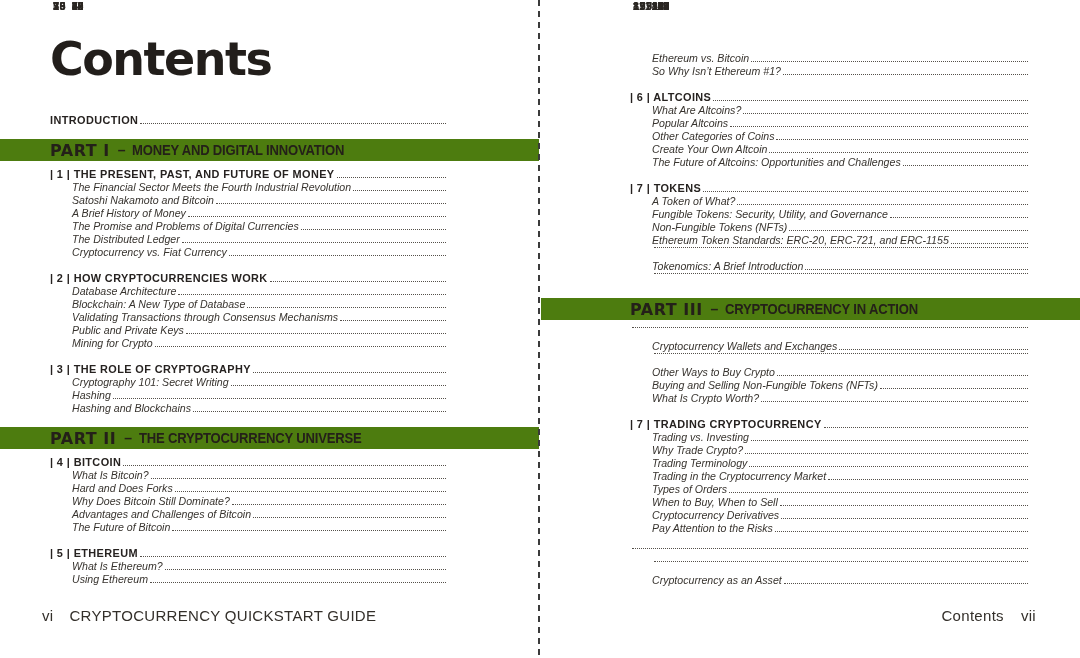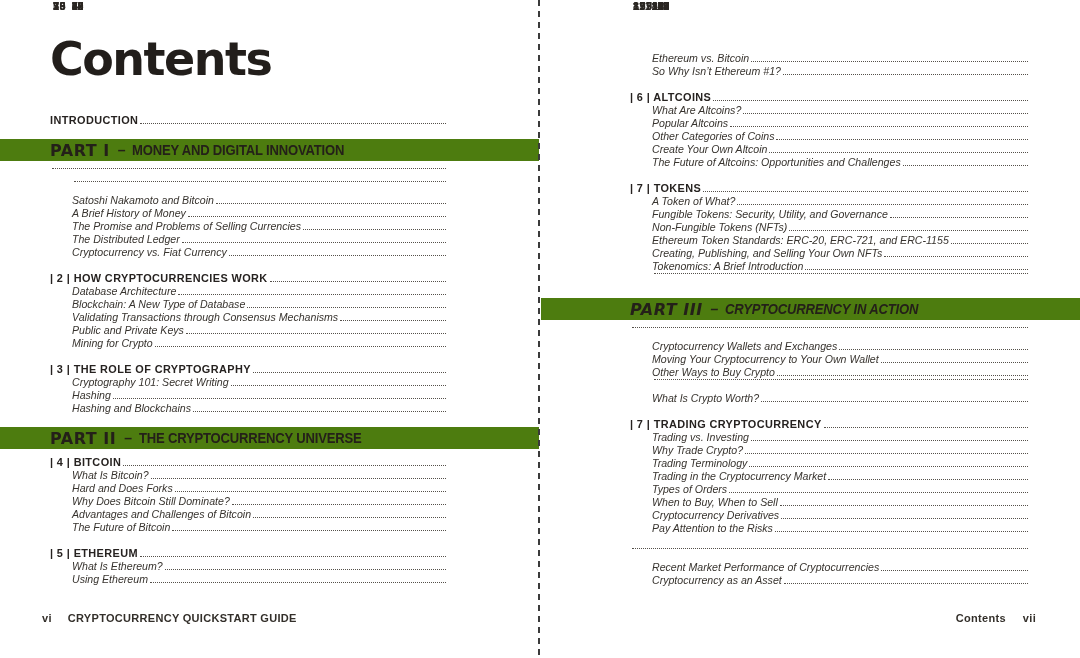--- a/index.html
+++ b/index.html
@@ -67,21 +67,20 @@
     height:22px;
     display:flex; align-items:center;
     background:#4d7c0f;
     margin:12px -91px 6px -50px;
     padding-left:50px;
     white-space:nowrap;
   }
   .page-right .part {
     margin:12px -50px 6px -89px;
     padding-left:89px;
-    font-style:italic;
   }
   .part + .entry-chapter { margin-top:7px; }
 
   .part-name {
     font-family:"DejaVu Sans", sans-serif;
     font-weight:bold;
     font-size:16px;
     letter-spacing:0.5px;
     color:#242019;
   }
@@ -91,21 +90,21 @@
     font-weight:bold;
     font-size:14.5px;
     letter-spacing:-0.2px;
     transform:scaleX(0.9);
     transform-origin:left center;
     color:#242019;
   }
 
   .footer {
     position:absolute; bottom:34px;
-    font-size:11px; font-weight:bold;
+    font-size:15px; font-weight:normal;
     letter-spacing:0.3px; color:#332f2a;
     display:flex;
   }
   .footer-left  { left:42px; gap:16px; }
   .footer-right { right:44px; gap:17px; }
 </style>
 </head>
 <body>
 
 <div class="page page-left">
@@ -115,39 +114,41 @@
         <span class="label">INTRODUCTION</span>
         <span class="dots"></span>
         <span class="page">1</span>
       </div>
       <div class="part">
         <span class="part-name">PART I</span>
         <span class="part-sep">–</span>
         <span class="part-title">MONEY AND DIGITAL INNOVATION</span>
       </div>
       <div class="entry entry-chapter">
+        <span class="label">| 1 | THE PRESENT, PAST, AND FUTURE OF MONEY</span>
         <span class="dots"></span>
         <span class="page">7</span>
       </div>
       <div class="entry entry-sub">
+        <span class="label">The Financial Sector Meets the Fourth Industrial Revolution</span>
         <span class="dots"></span>
         <span class="page">7</span>
       </div>
       <div class="entry entry-sub">
         <span class="label">Satoshi Nakamoto and Bitcoin</span>
         <span class="dots"></span>
         <span class="page">10</span>
       </div>
       <div class="entry entry-sub">
         <span class="label">A Brief History of Money</span>
         <span class="dots"></span>
         <span class="page">12</span>
       </div>
       <div class="entry entry-sub">
-        <span class="label">The Promise and Problems of Selling Currencies</span>
+        <span class="label">The Promise and Problems of Digital Currencies</span>
         <span class="dots"></span>
         <span class="page">16</span>
       </div>
       <div class="entry entry-sub">
         <span class="label">The Distributed Ledger</span>
         <span class="dots"></span>
         <span class="page">18</span>
       </div>
       <div class="entry entry-sub">
         <span class="label">Cryptocurrency vs. Fiat Currency</span>
@@ -320,21 +321,20 @@
         <span class="label">Non-Fungible Tokens (NFTs)</span>
         <span class="dots"></span>
         <span class="page">118</span>
       </div>
       <div class="entry entry-sub">
         <span class="label">Ethereum Token Standards: ERC-20, ERC-721, and ERC-1155</span>
         <span class="dots"></span>
         <span class="page">119</span>
       </div>
       <div class="entry entry-sub">
-        <span class="label">Creating, Publishing, and Selling Your Own NFTs</span>
         <span class="dots"></span>
         <span class="page">122</span>
       </div>
       <div class="entry entry-sub">
         <span class="label">Tokenomics: A Brief Introduction</span>
         <span class="dots"></span>
         <span class="page">128</span>
       </div>
       <div class="entry entry-sub">
         <span class="dots"></span>
@@ -348,30 +348,30 @@
       <div class="entry entry-chapter">
         <span class="dots"></span>
         <span class="page">133</span>
       </div>
       <div class="entry entry-sub">
         <span class="label">Cryptocurrency Wallets and Exchanges</span>
         <span class="dots"></span>
         <span class="page">133</span>
       </div>
       <div class="entry entry-sub">
-        <span class="label">Moving Your Cryptocurrency to Your Own Wallet</span>
         <span class="dots"></span>
         <span class="page">145</span>
       </div>
       <div class="entry entry-sub">
         <span class="label">Other Ways to Buy Crypto</span>
         <span class="dots"></span>
         <span class="page">147</span>
       </div>
       <div class="entry entry-sub">
+        <span class="label">Buying and Selling Non-Fungible Tokens (NFTs)</span>
         <span class="dots"></span>
         <span class="page">149</span>
       </div>
       <div class="entry entry-sub">
         <span class="label">What Is Crypto Worth?</span>
         <span class="dots"></span>
         <span class="page">153</span>
       </div>
       <div class="entry entry-chapter">
         <span class="label">| 7 | TRADING CRYPTOCURRENCY</span>
@@ -416,21 +416,20 @@
       <div class="entry entry-sub">
         <span class="label">Pay Attention to the Risks</span>
         <span class="dots"></span>
         <span class="page">177</span>
       </div>
       <div class="entry entry-chapter">
         <span class="dots"></span>
         <span class="page">179</span>
       </div>
       <div class="entry entry-sub">
-        <span class="label">Recent Market Performance of Cryptocurrencies</span>
         <span class="dots"></span>
         <span class="page">179</span>
       </div>
       <div class="entry entry-sub">
         <span class="label">Cryptocurrency as an Asset</span>
         <span class="dots"></span>
         <span class="page">181</span>
       </div>
     </div>
 </div>

